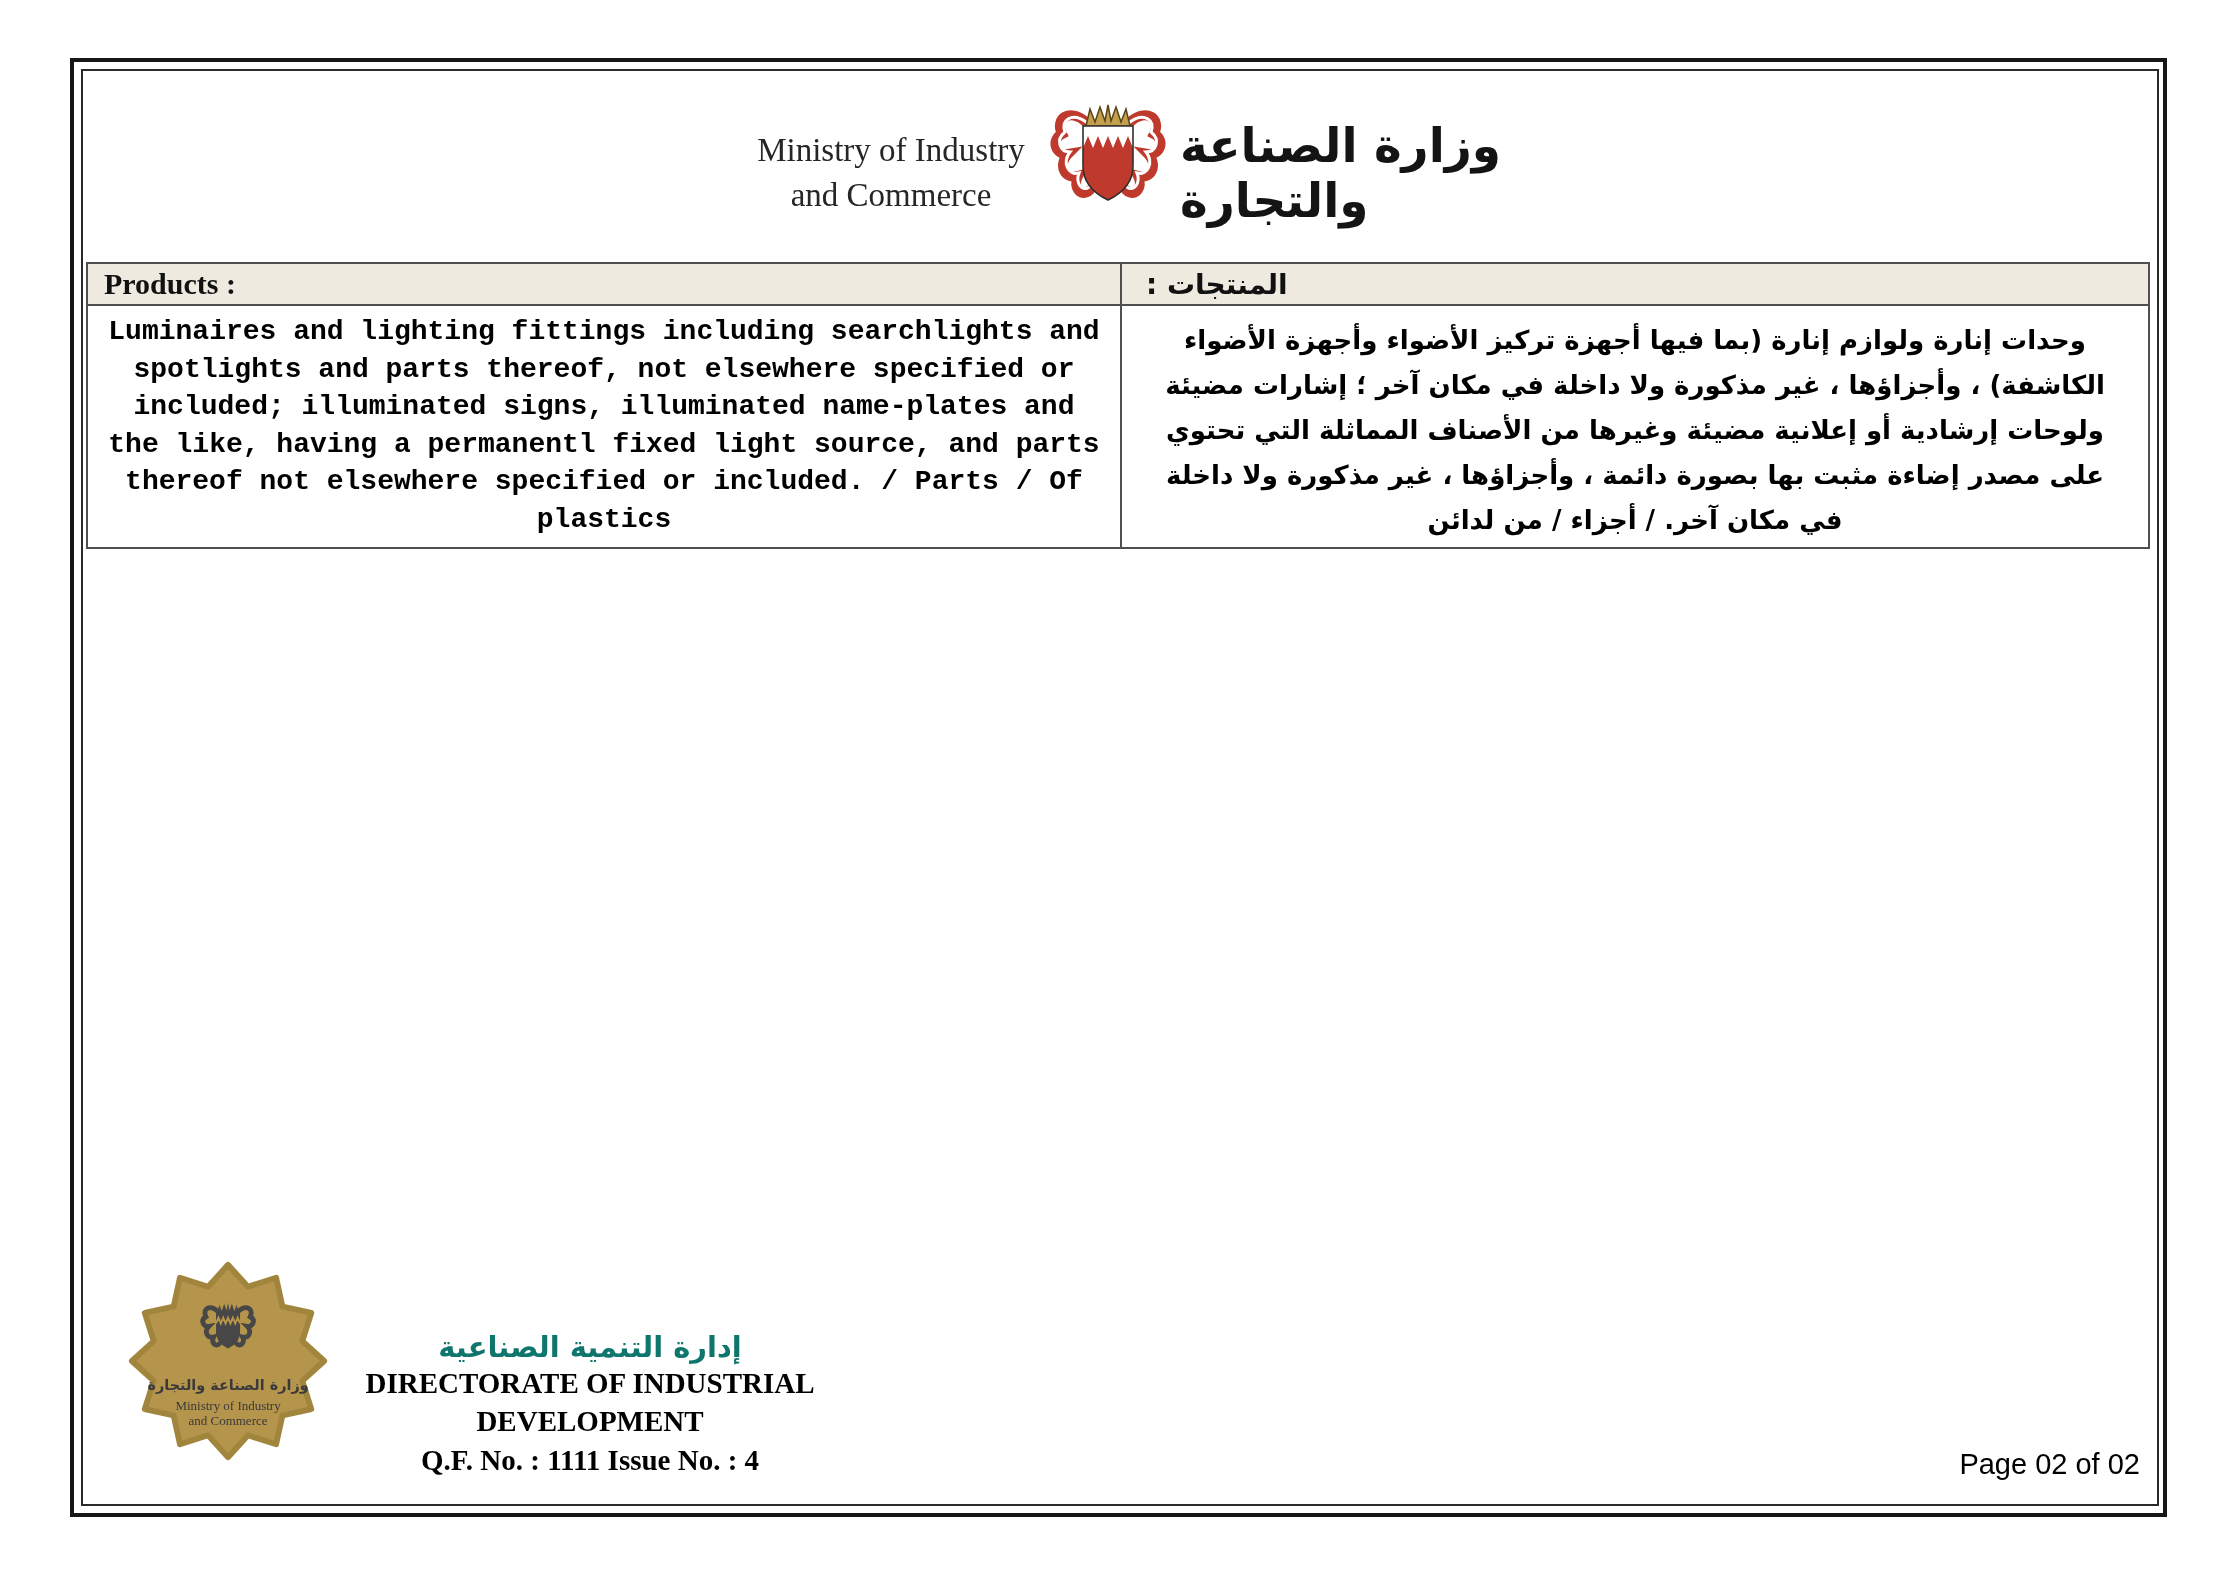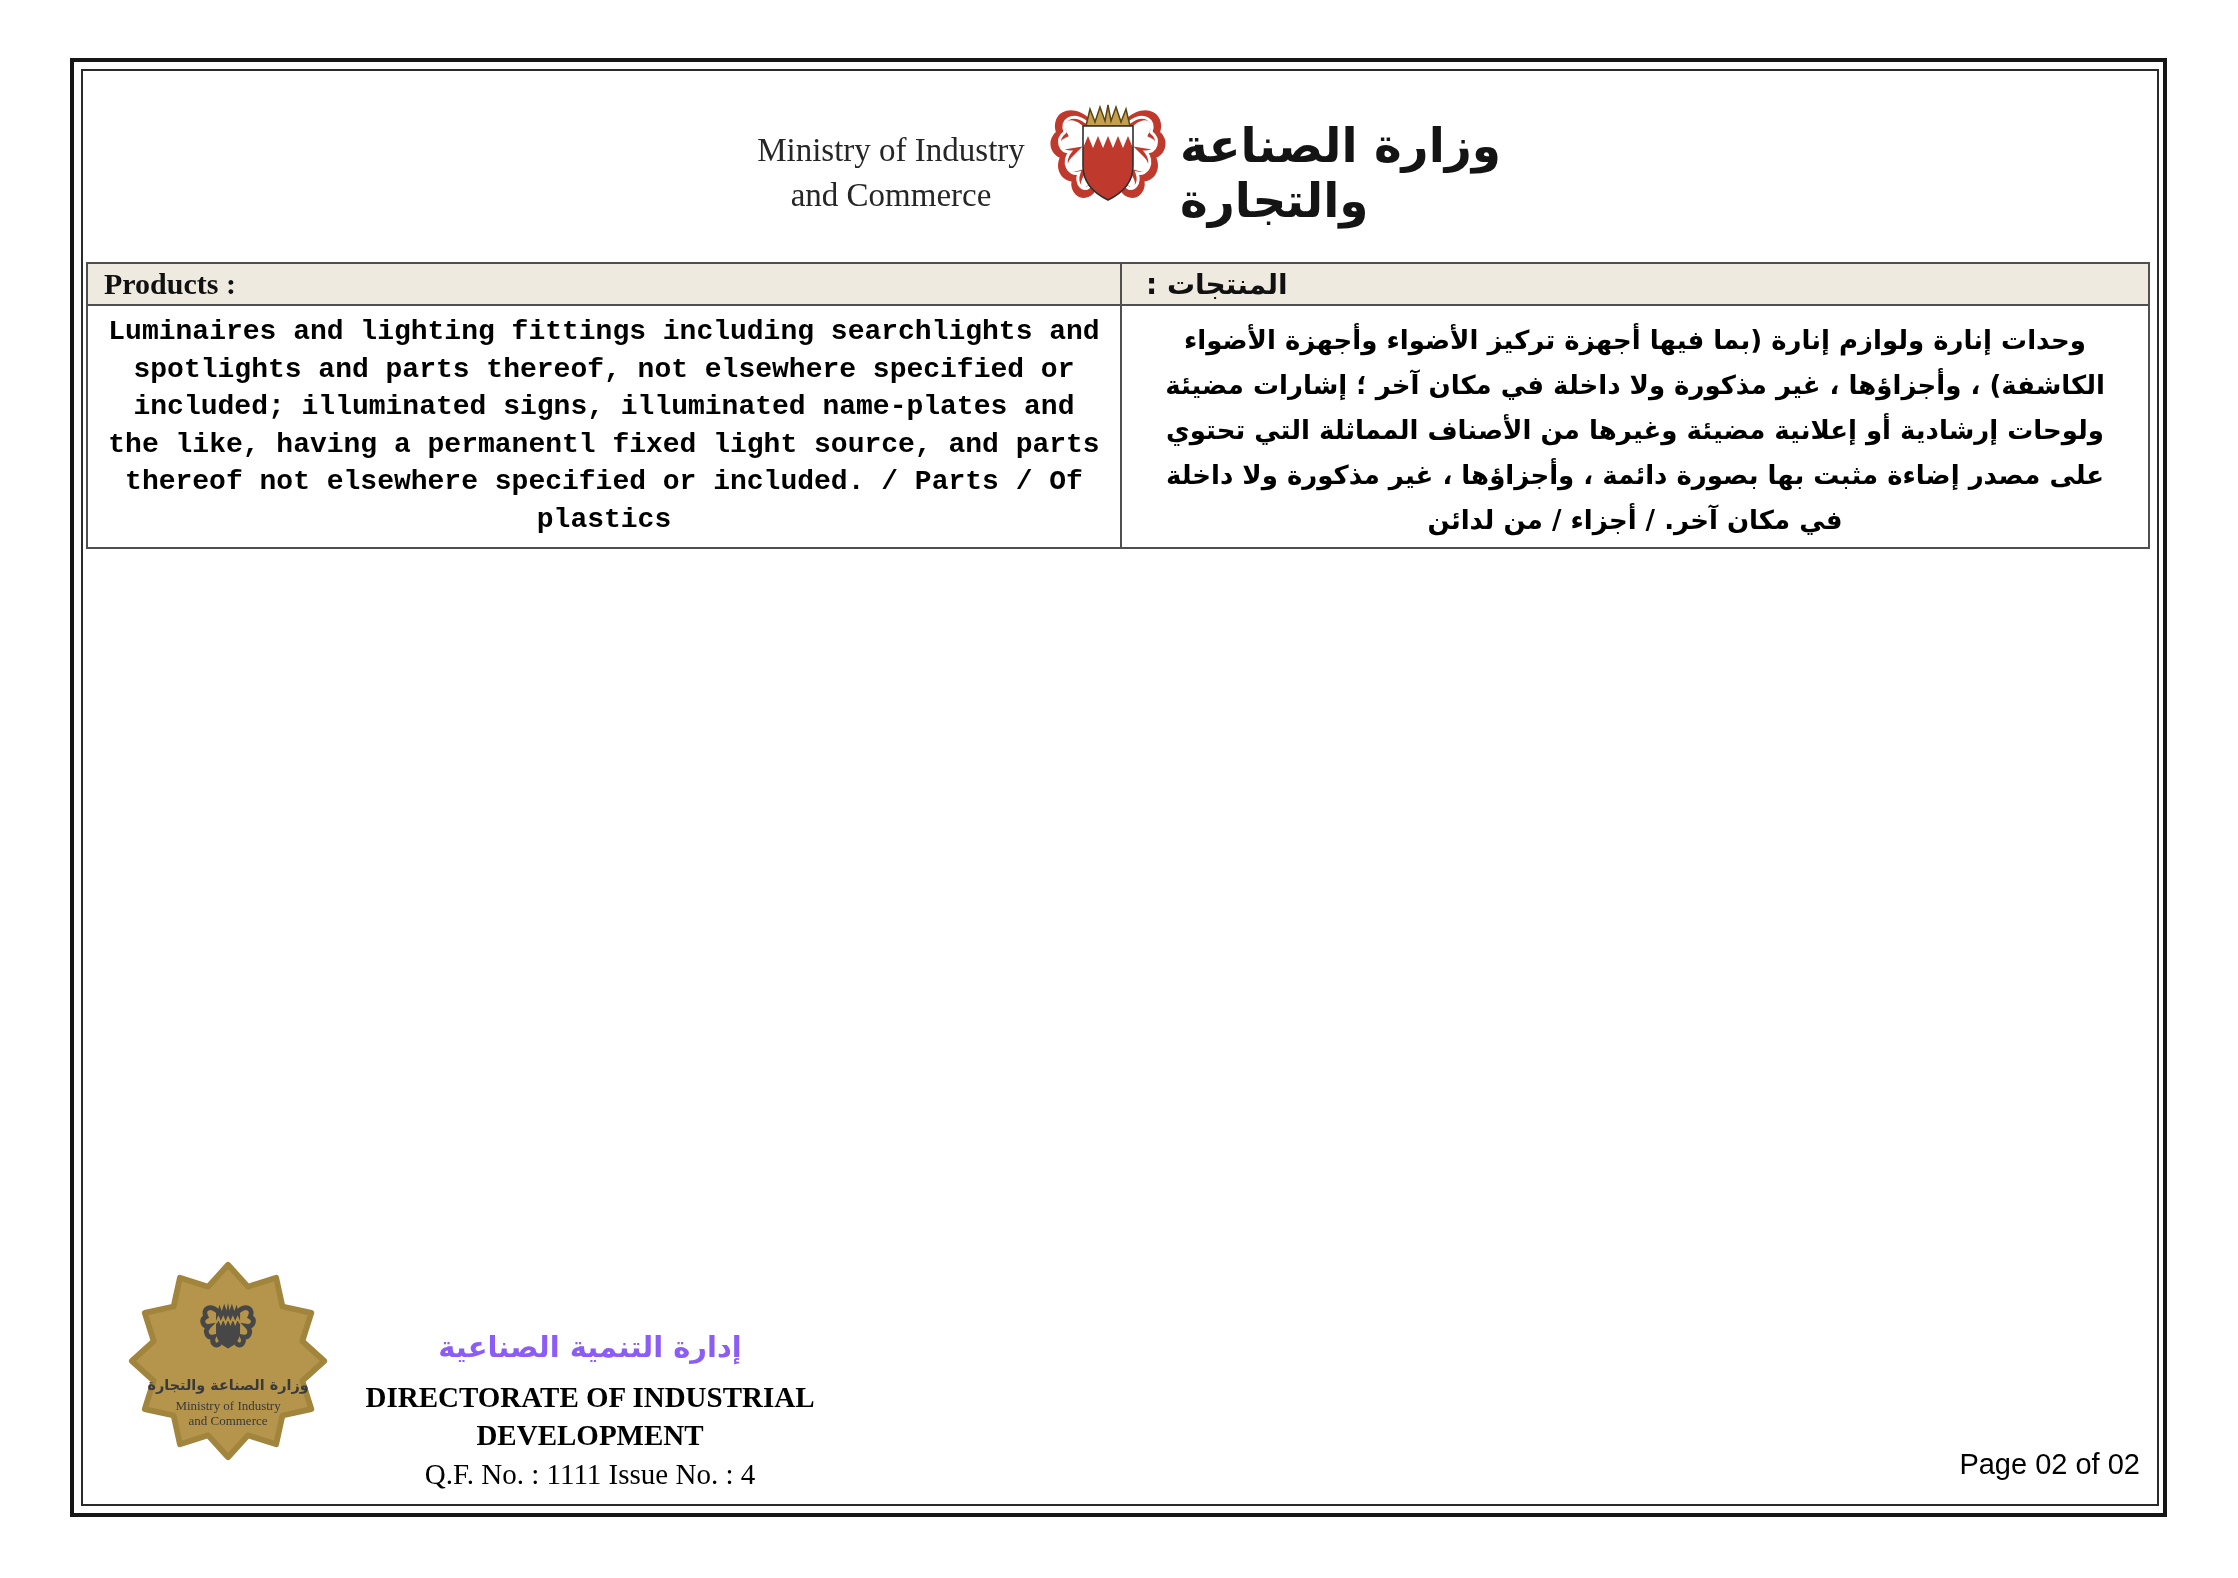--- a/index.html
+++ b/index.html
@@ -56,28 +56,28 @@
     font-family:"DejaVu Sans", sans-serif; font-weight:bold;
     font-size:26px; line-height:45px; color:#000;
   }
   
   .seal { position:absolute; left:128px; top:1256px; width:202px; height:210px; }
   .footer-text {
     position:absolute; left:330px; top:1330px; width:520px; text-align:center;
   }
   .footer-ar {
     font-family:"DejaVu Sans", sans-serif; font-weight:bold; font-size:29px;
-    color:#8b5cf6; direction:rtl; margin-bottom:14px;
+    color:#0f766e; direction:rtl; 
   }
   .footer-en {
     font-family:Liberation Serif, serif; font-weight:bold; font-size:29px;
     line-height:38px; color:#000;
   }
   .footer-qf {
-    font-family:"Liberation Serif", serif; font-weight:normal; font-size:29px;
+    font-family:"Liberation Serif", serif; font-weight:bold; font-size:29px;
     margin-top:4px; color:#000;
   }
   .page-number {
     position:absolute; left:1840px; top:1448px; width:300px; text-align:right;
     font-family:"Liberation Sans", sans-serif; font-size:29px; color:#000000;
   }
   .seal-text { font-family:"DejaVu Sans", sans-serif; }
 </style>
 </head>
 <body>

